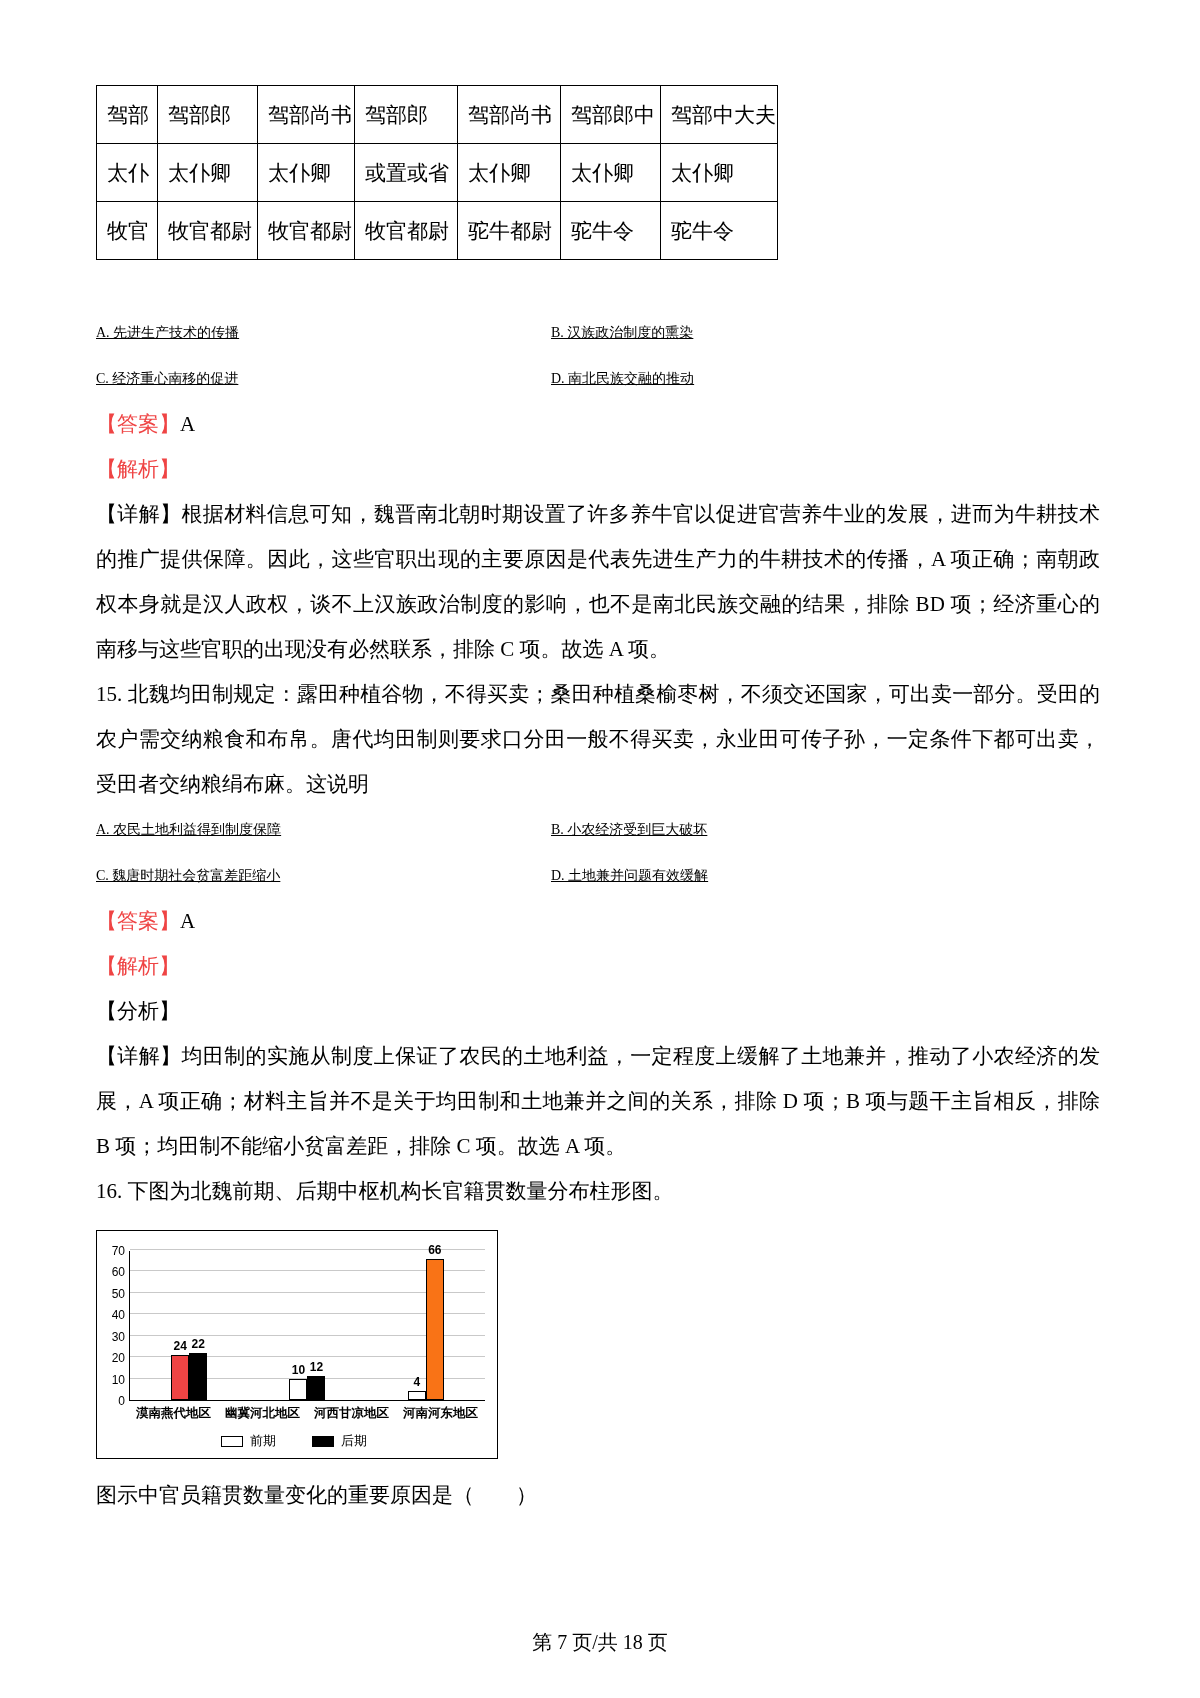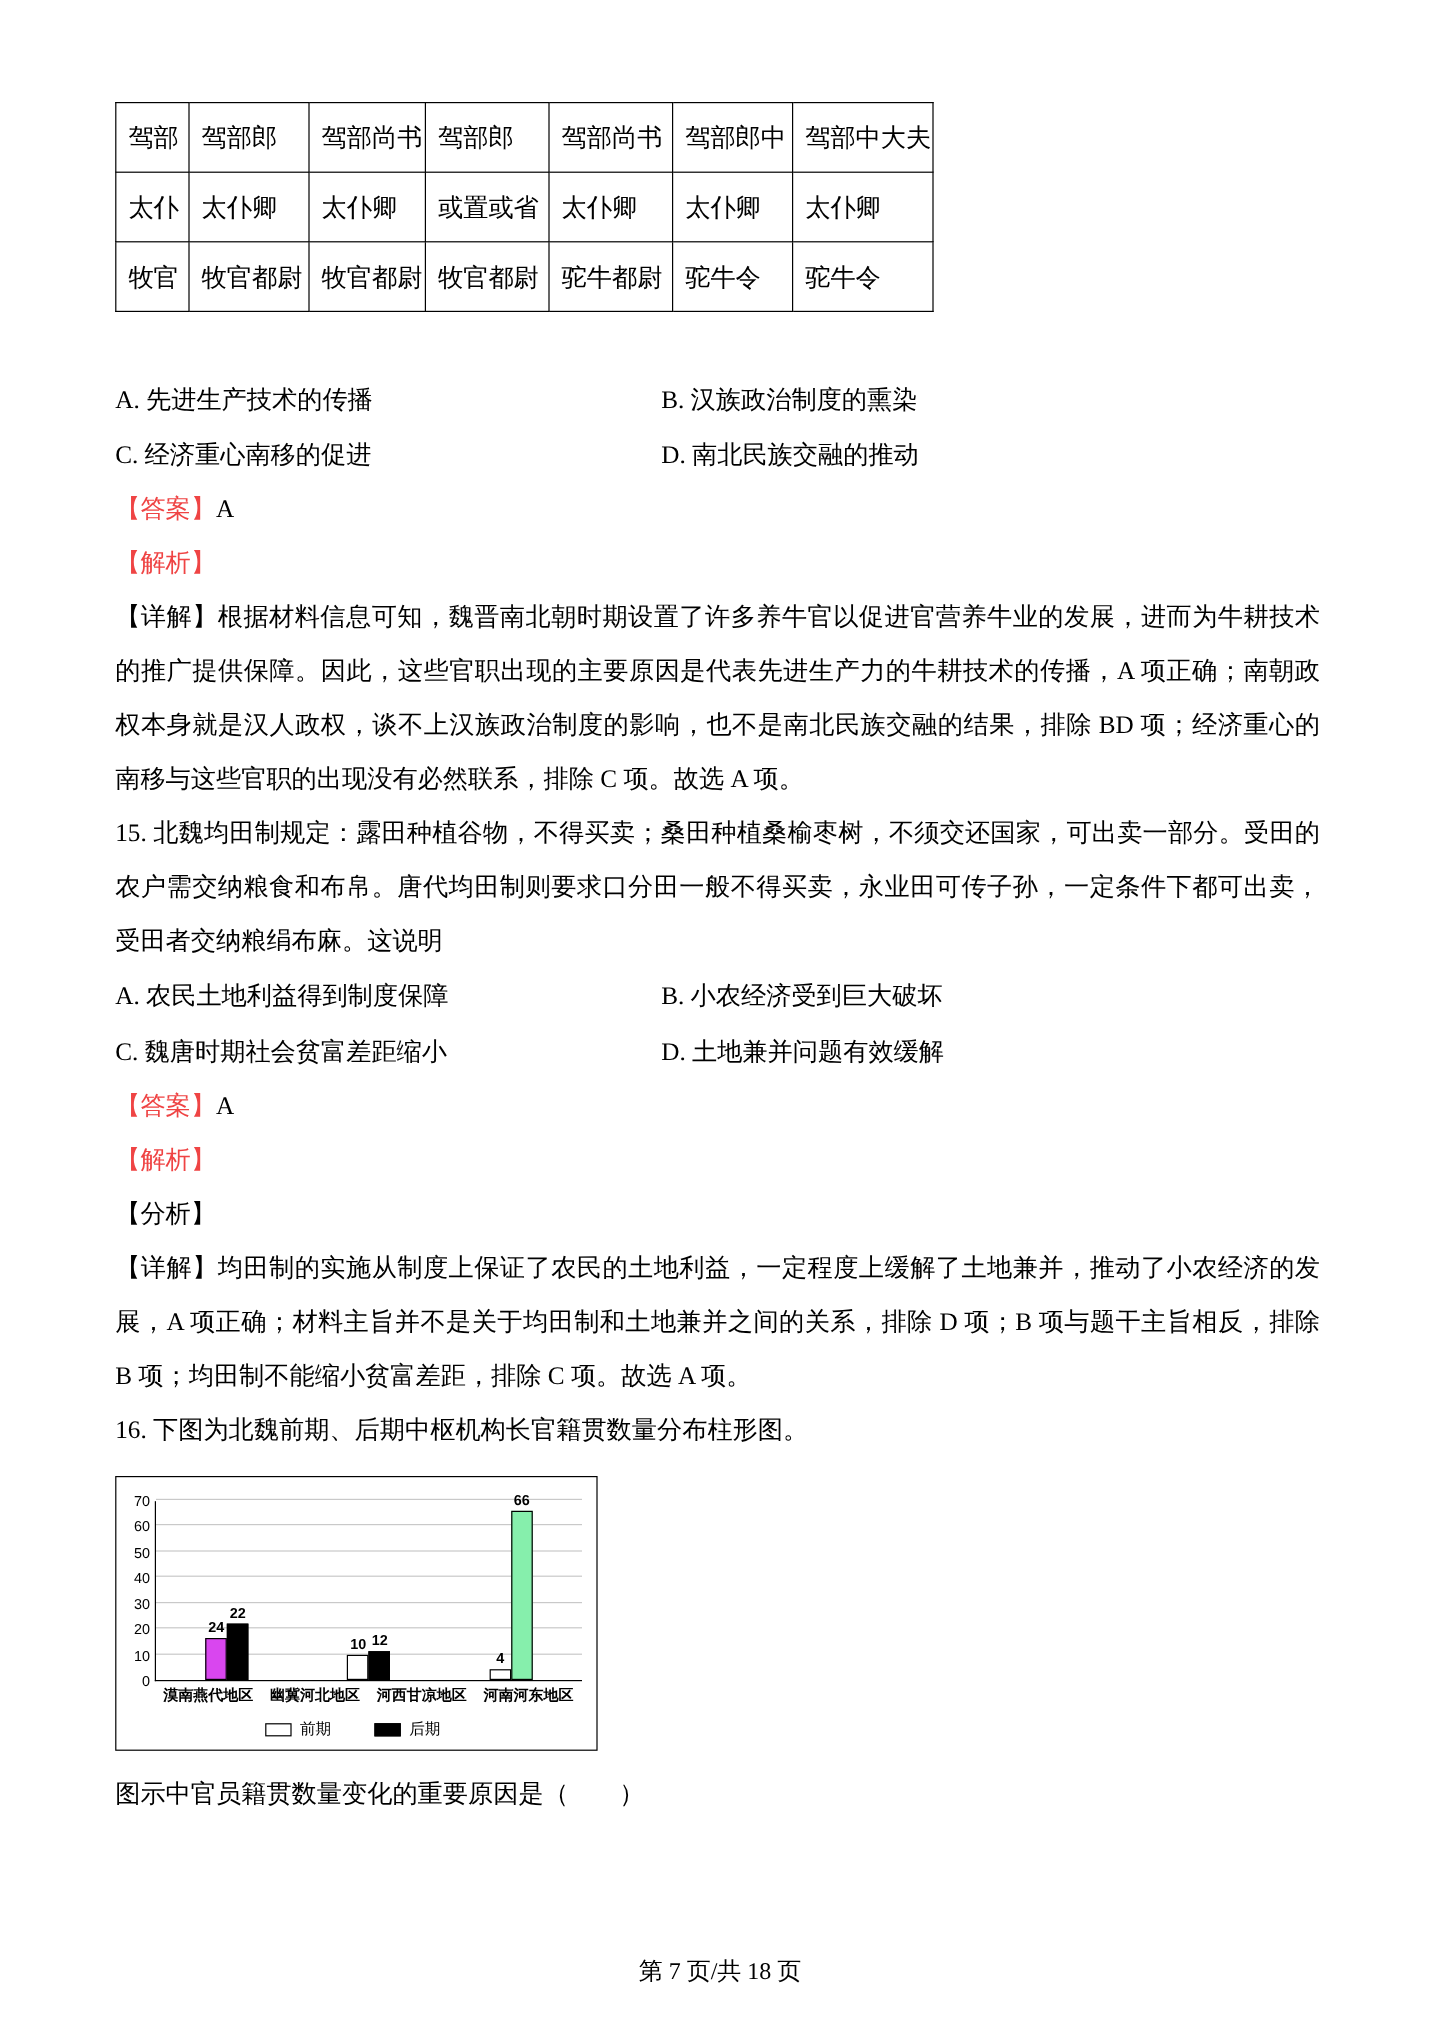--- a/index.html
+++ b/index.html
@@ -39,22 +39,23 @@
     line-height: 45px;
     text-align: justify;
     margin: 0;
   }
   .single {
     font-size: 21px;
     line-height: 45px;
   }
   .opt-row {
     display: flex;
-    font-size: 21px;
+    font-size: 14px;
     line-height: 46px;
+    text-decoration: underline;
   }
   .opt-left { width: 455px; }
   .opt-right { flex: 1; }
   .blue { color: #ef4444; }
   
   .chart-wrap { margin: 16px 0 14px 0; }
   .chart-box {
     width: 402px;
     border: 1px solid #000;
     padding: 20px 12px 8px 6px;
@@ -251,40 +252,40 @@
             </div>
           <div class="plot" id="plot">
               <div class="gridline" style="bottom: 21.4286px;"></div>
               <div class="gridline" style="bottom: 42.8571px;"></div>
               <div class="gridline" style="bottom: 64.2857px;"></div>
               <div class="gridline" style="bottom: 85.7143px;"></div>
               <div class="gridline" style="bottom: 107.143px;"></div>
               <div class="gridline" style="bottom: 128.571px;"></div>
               <div class="gridline" style="bottom: 150px;"></div>
               <div class="bar-group">
-                <div class="bar" style="height: 35px; background: #d946ef;">
+                <div class="bar" style="height: 45px; background: #ef4444;">
                   <span class="bar-val">24</span>
                 </div>
                 <div class="bar" style="height: 47.1429px; background: rgb(0, 0, 0);">
                   <span class="bar-val">22</span>
                 </div>
               </div>
               <div class="bar-group">
                 <div class="bar" style="height: 21.4286px; background: rgb(255, 255, 255);">
                   <span class="bar-val">10</span>
                 </div>
                 <div class="bar" style="height: 24px; background: rgb(0, 0, 0);">
                   <span class="bar-val">12</span>
                 </div>
               </div>
               <div class="bar-group">
                 <div class="bar" style="height: 8.57143px; background: rgb(255, 255, 255);">
                   <span class="bar-val">4</span>
                 </div>
-                <div class="bar" style="height: 141.429px; background: #86efac;">
+                <div class="bar" style="height: 141.429px; background: #f97316;">
                   <span class="bar-val">66</span>
                 </div>
               </div>
             </div>
         </div>
         <div class="xlabels" id="xlabels">
             <div class="xlab">漠南燕代地区</div>
             <div class="xlab">幽冀河北地区</div>
             <div class="xlab">河西甘凉地区</div>
             <div class="xlab">河南河东地区</div>

